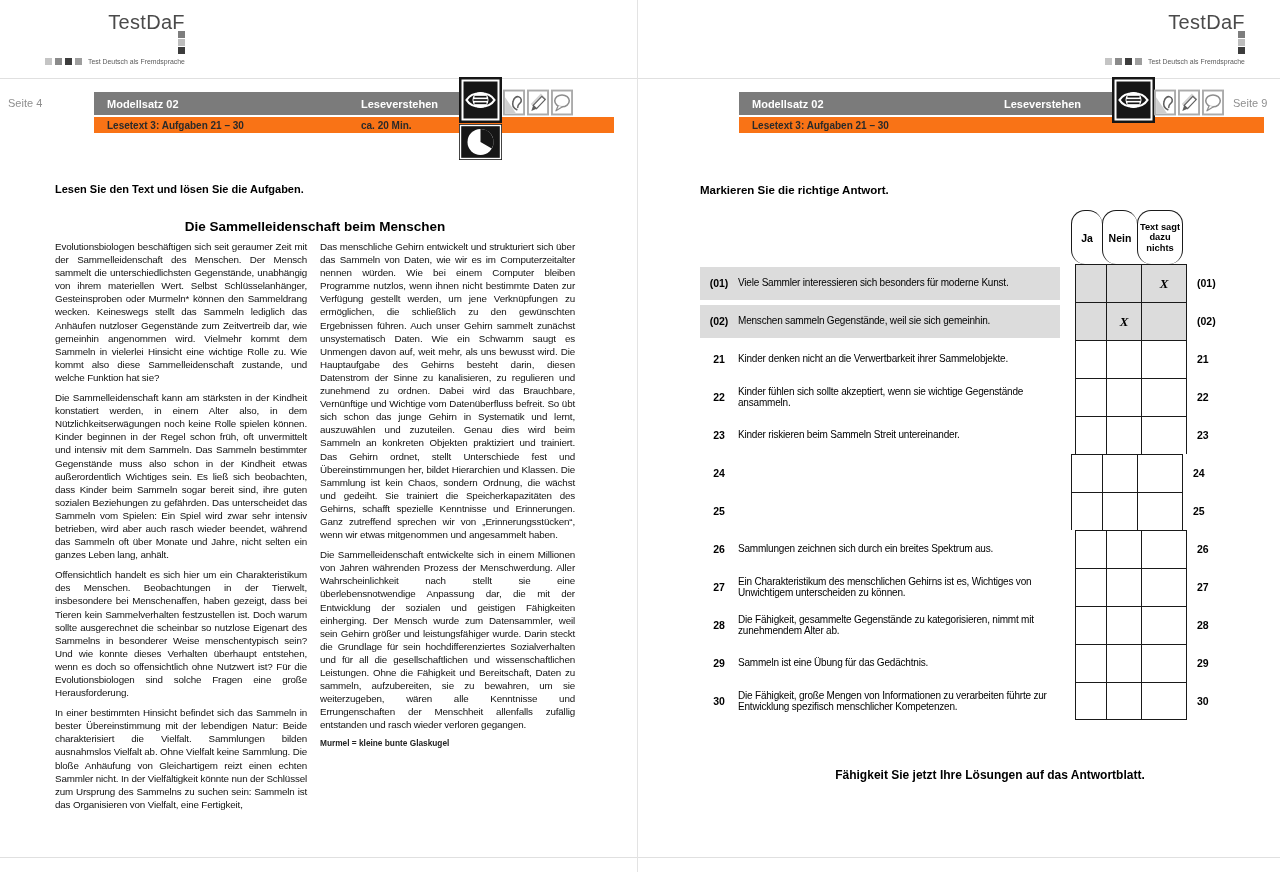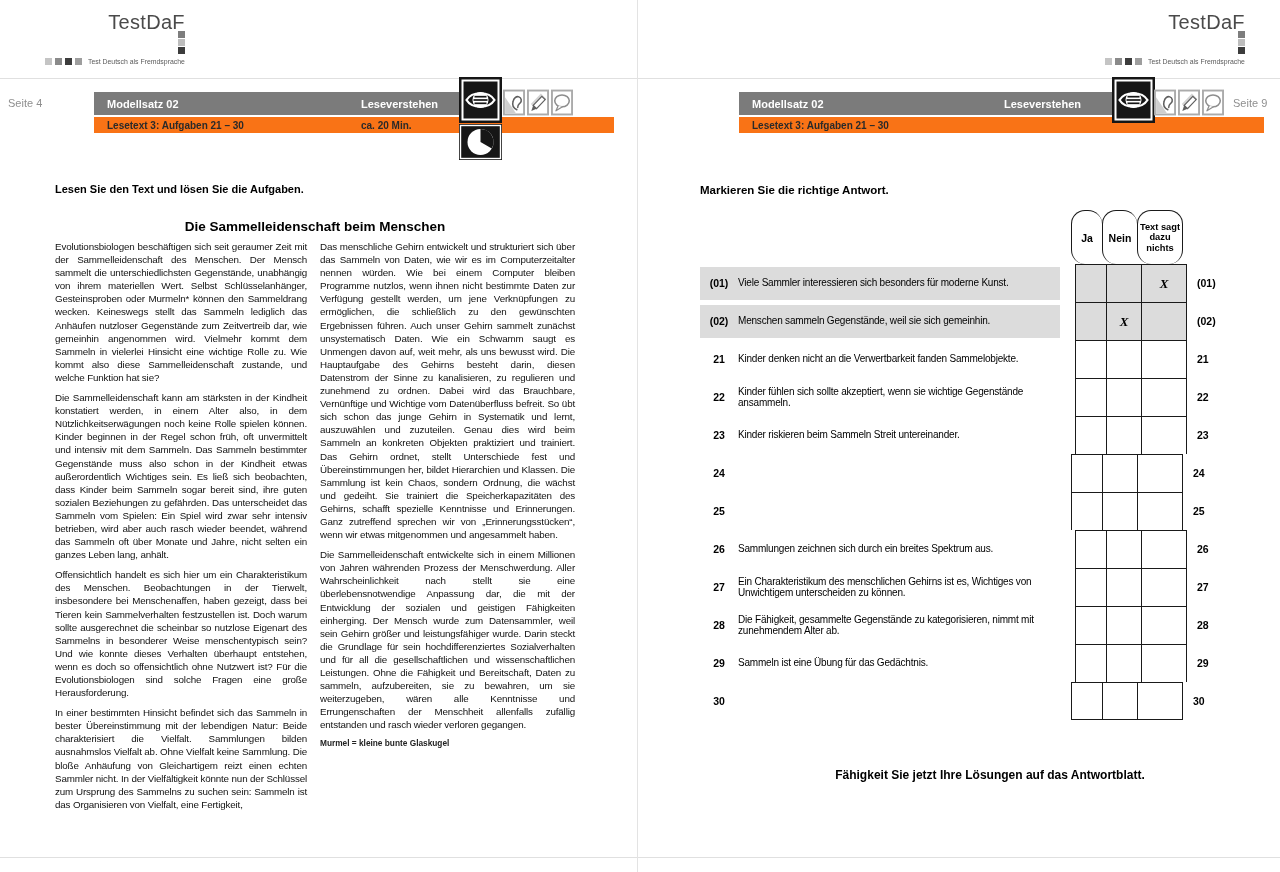--- a/index.html
+++ b/index.html
@@ -269,21 +269,21 @@
         <div class="cell c0"></div>
         <div class="cell c1">
           <span class="mark">X</span>
         </div>
         <div class="cell c2"></div>
         <span class="qnum-r">(02)</span>
       </div>
       <div class="t-row">
         <div class="qbody">
           <span class="qnum">21</span>
-          <div class="qtext">Kinder denken nicht an die Verwertbarkeit fanden Sammelobjekte.</div>
+          <div class="qtext">Kinder denken nicht an die Verwertbarkeit ihrer Sammelobjekte.</div>
         </div>
         <div class="gapcol"></div>
         <div class="cell c0"></div>
         <div class="cell c1"></div>
         <div class="cell c2"></div>
         <span class="qnum-r">21</span>
       </div>
       <div class="t-row">
         <div class="qbody">
           <span class="qnum">22</span>
@@ -366,20 +366,21 @@
         </div>
         <div class="gapcol"></div>
         <div class="cell c0"></div>
         <div class="cell c1"></div>
         <div class="cell c2"></div>
         <span class="qnum-r">29</span>
       </div>
       <div class="t-row last">
         <div class="qbody">
           <span class="qnum">30</span>
+          <div class="qtext">Die Fähigkeit, große Mengen von Informationen zu verarbeiten führte zur Entwicklung spezifisch menschlicher Kompetenzen.</div>
         </div>
         <div class="gapcol"></div>
         <div class="cell c0"></div>
         <div class="cell c1"></div>
         <div class="cell c2"></div>
         <span class="qnum-r">30</span>
       </div>
     </div>
 
   <div class="footer-instruction">Fähigkeit Sie jetzt Ihre Lösungen auf das Antwortblatt.</div>

